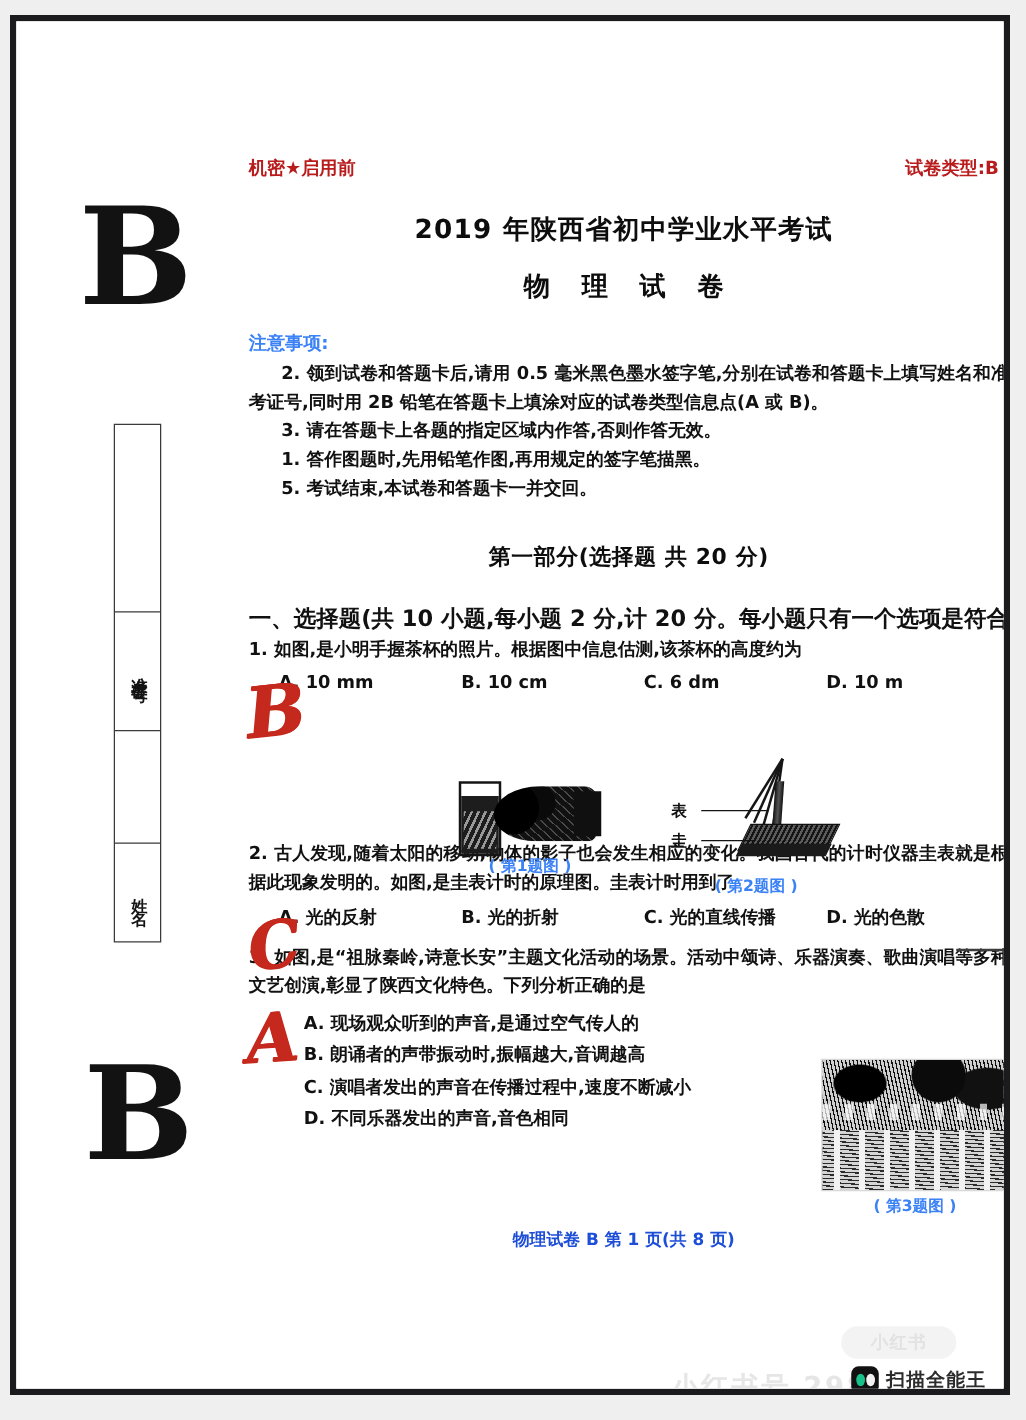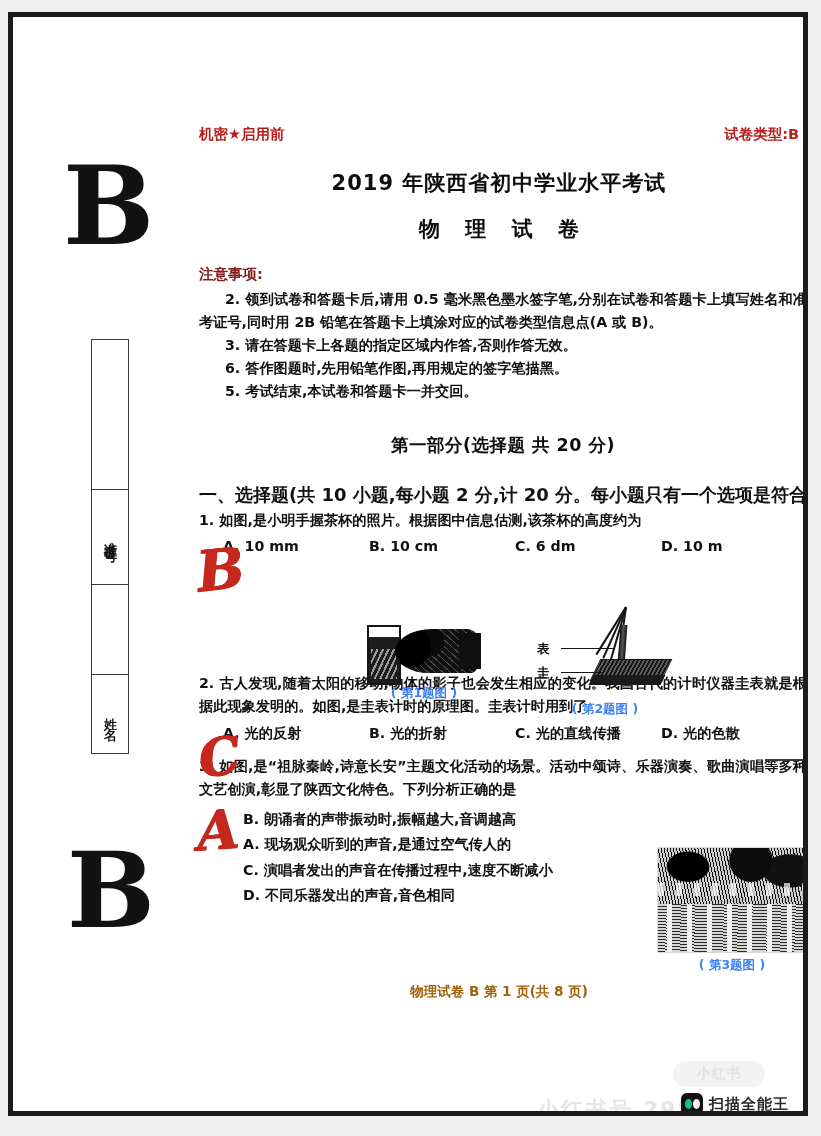--- a/index.html
+++ b/index.html
@@ -76,21 +76,21 @@
     text-align:center;font-size:21px;font-weight:700;color:#0d0d0d;
     letter-spacing:9px;text-indent:9px;
     font-family:"DejaVu Sans","Liberation Sans",sans-serif;
   }
 
   
   .body-col{
     position:absolute;left:186px;top:248px;width:608px;
   }
   .notice-h{
-    font-size:14.5px;font-weight:700;color:#7f1d1d;margin:0 0 4px 0;
+    font-size:14.5px;font-weight:700;color:#3b82f6;margin:0 0 4px 0;
   }
   .notice-item{
     font-size:14.2px;font-weight:700;color:#111;
     line-height:1.62;margin:0;
     text-align:justify;
   }
   .notice-item .num{margin-left:26px;}
 
   .part-head{
     text-align:center;font-size:17.5px;font-weight:700;color:#0d0d0d;
@@ -233,21 +233,21 @@
 
   
   .stray-rule{
     position:absolute;left:752px;top:742px;width:42px;height:1.6px;
     background:#3c3c3c;
   }
 
   
   .footer{
     position:absolute;left:186px;top:966px;width:600px;
-    text-align:center;font-size:13.5px;font-weight:700;color:#a16207;
+    text-align:center;font-size:13.5px;font-weight:700;color:#1d4ed8;
   }
 
   
   .wm-xhs{
     position:absolute;left:524px;top:1078px;
     font-size:22px;font-weight:700;color:#e6e6e6;
     letter-spacing:2px;white-space:nowrap;user-select:none;
   }
   .wm-bubble{
     position:absolute;left:660px;top:1044px;
@@ -304,21 +304,21 @@
   </div>
 
   <div class="title1">2019 年陕西省初中学业水平考试</div>
   <div class="title2">物 理 试 卷</div>
 
   <div class="body-col">
 
     <p class="notice-h">注意事项:</p>
     <p class="notice-item"><span class="num">2. 领到试卷和答题卡后,请用 0.5 毫米黑色墨水签字笔,分别在试卷和答题卡上填写姓名和准考证号,同时用 2B 铅笔在答题卡上填涂对应的试卷类型信息点(A 或 B)。</span></p>
     <p class="notice-item"><span class="num">3. 请在答题卡上各题的指定区域内作答,否则作答无效。</span></p>
-    <p class="notice-item"><span class="num">6. 答作图题时,先用铅笔作图,再用规定的签字笔描黑。</span></p>
+    <p class="notice-item"><span class="num">1. 答作图题时,先用铅笔作图,再用规定的签字笔描黑。</span></p>
     <p class="notice-item"><span class="num">5. 考试结束,本试卷和答题卡一并交回。</span></p>
 
     <div class="part-head">第一部分(选择题   共 20 分)</div>
 
     <p class="sec-head">一、选择题(共 10 小题,每小题 2 分,计 20 分。每小题只有一个选项是符合题意的)</p>
 
     <p class="q-stem"><span>1.</span> <span>如图,是小明手握茶杯的照片。根据图中信息估测,该茶杯的高度约为</span></p>
     <div class="opt-row">
       <span class="opt">A. 10 mm</span>
       <span class="opt">B. 10 cm</span>
@@ -331,22 +331,22 @@
     <p class="q-stem"><span>2.</span> <span>古人发现,随着太阳的移动,物体的影子也会发生相应的变化。我国古代的计时仪器圭表就是根据此现象发明的。如图,是圭表计时的原理图。圭表计时用到了</span></p>
     <div class="opt-row">
       <span class="opt">A. 光的反射</span>
       <span class="opt">B. 光的折射</span>
       <span class="opt">C. 光的直线传播</span>
       <span class="opt">D. 光的色散</span>
     </div>
 
     <p class="q-stem" style="margin-top:12px"><span>3.</span> <span>如图,是“祖脉秦岭,诗意长安”主题文化活动的场景。活动中颂诗、乐器演奏、歌曲演唱等多种文艺创演,彰显了陕西文化特色。下列分析正确的是</span></p>
     <div class="opt-list">
+      <div class="opt">A. 现场观众听到的声音,是通过空气传人的</div>
       <div class="opt">B. 朗诵者的声带振动时,振幅越大,音调越高</div>
-      <div class="opt">A. 现场观众听到的声音,是通过空气传人的</div>
       <div class="opt">C. 演唱者发出的声音在传播过程中,速度不断减小</div>
       <div class="opt">D. 不同乐器发出的声音,音色相同</div>
     </div>
 
   </div>
 
   <div class="fig-strip">
     <div class="fig fig1">
       <div class="cup-img">
         <div class="cup-glass"></div>

